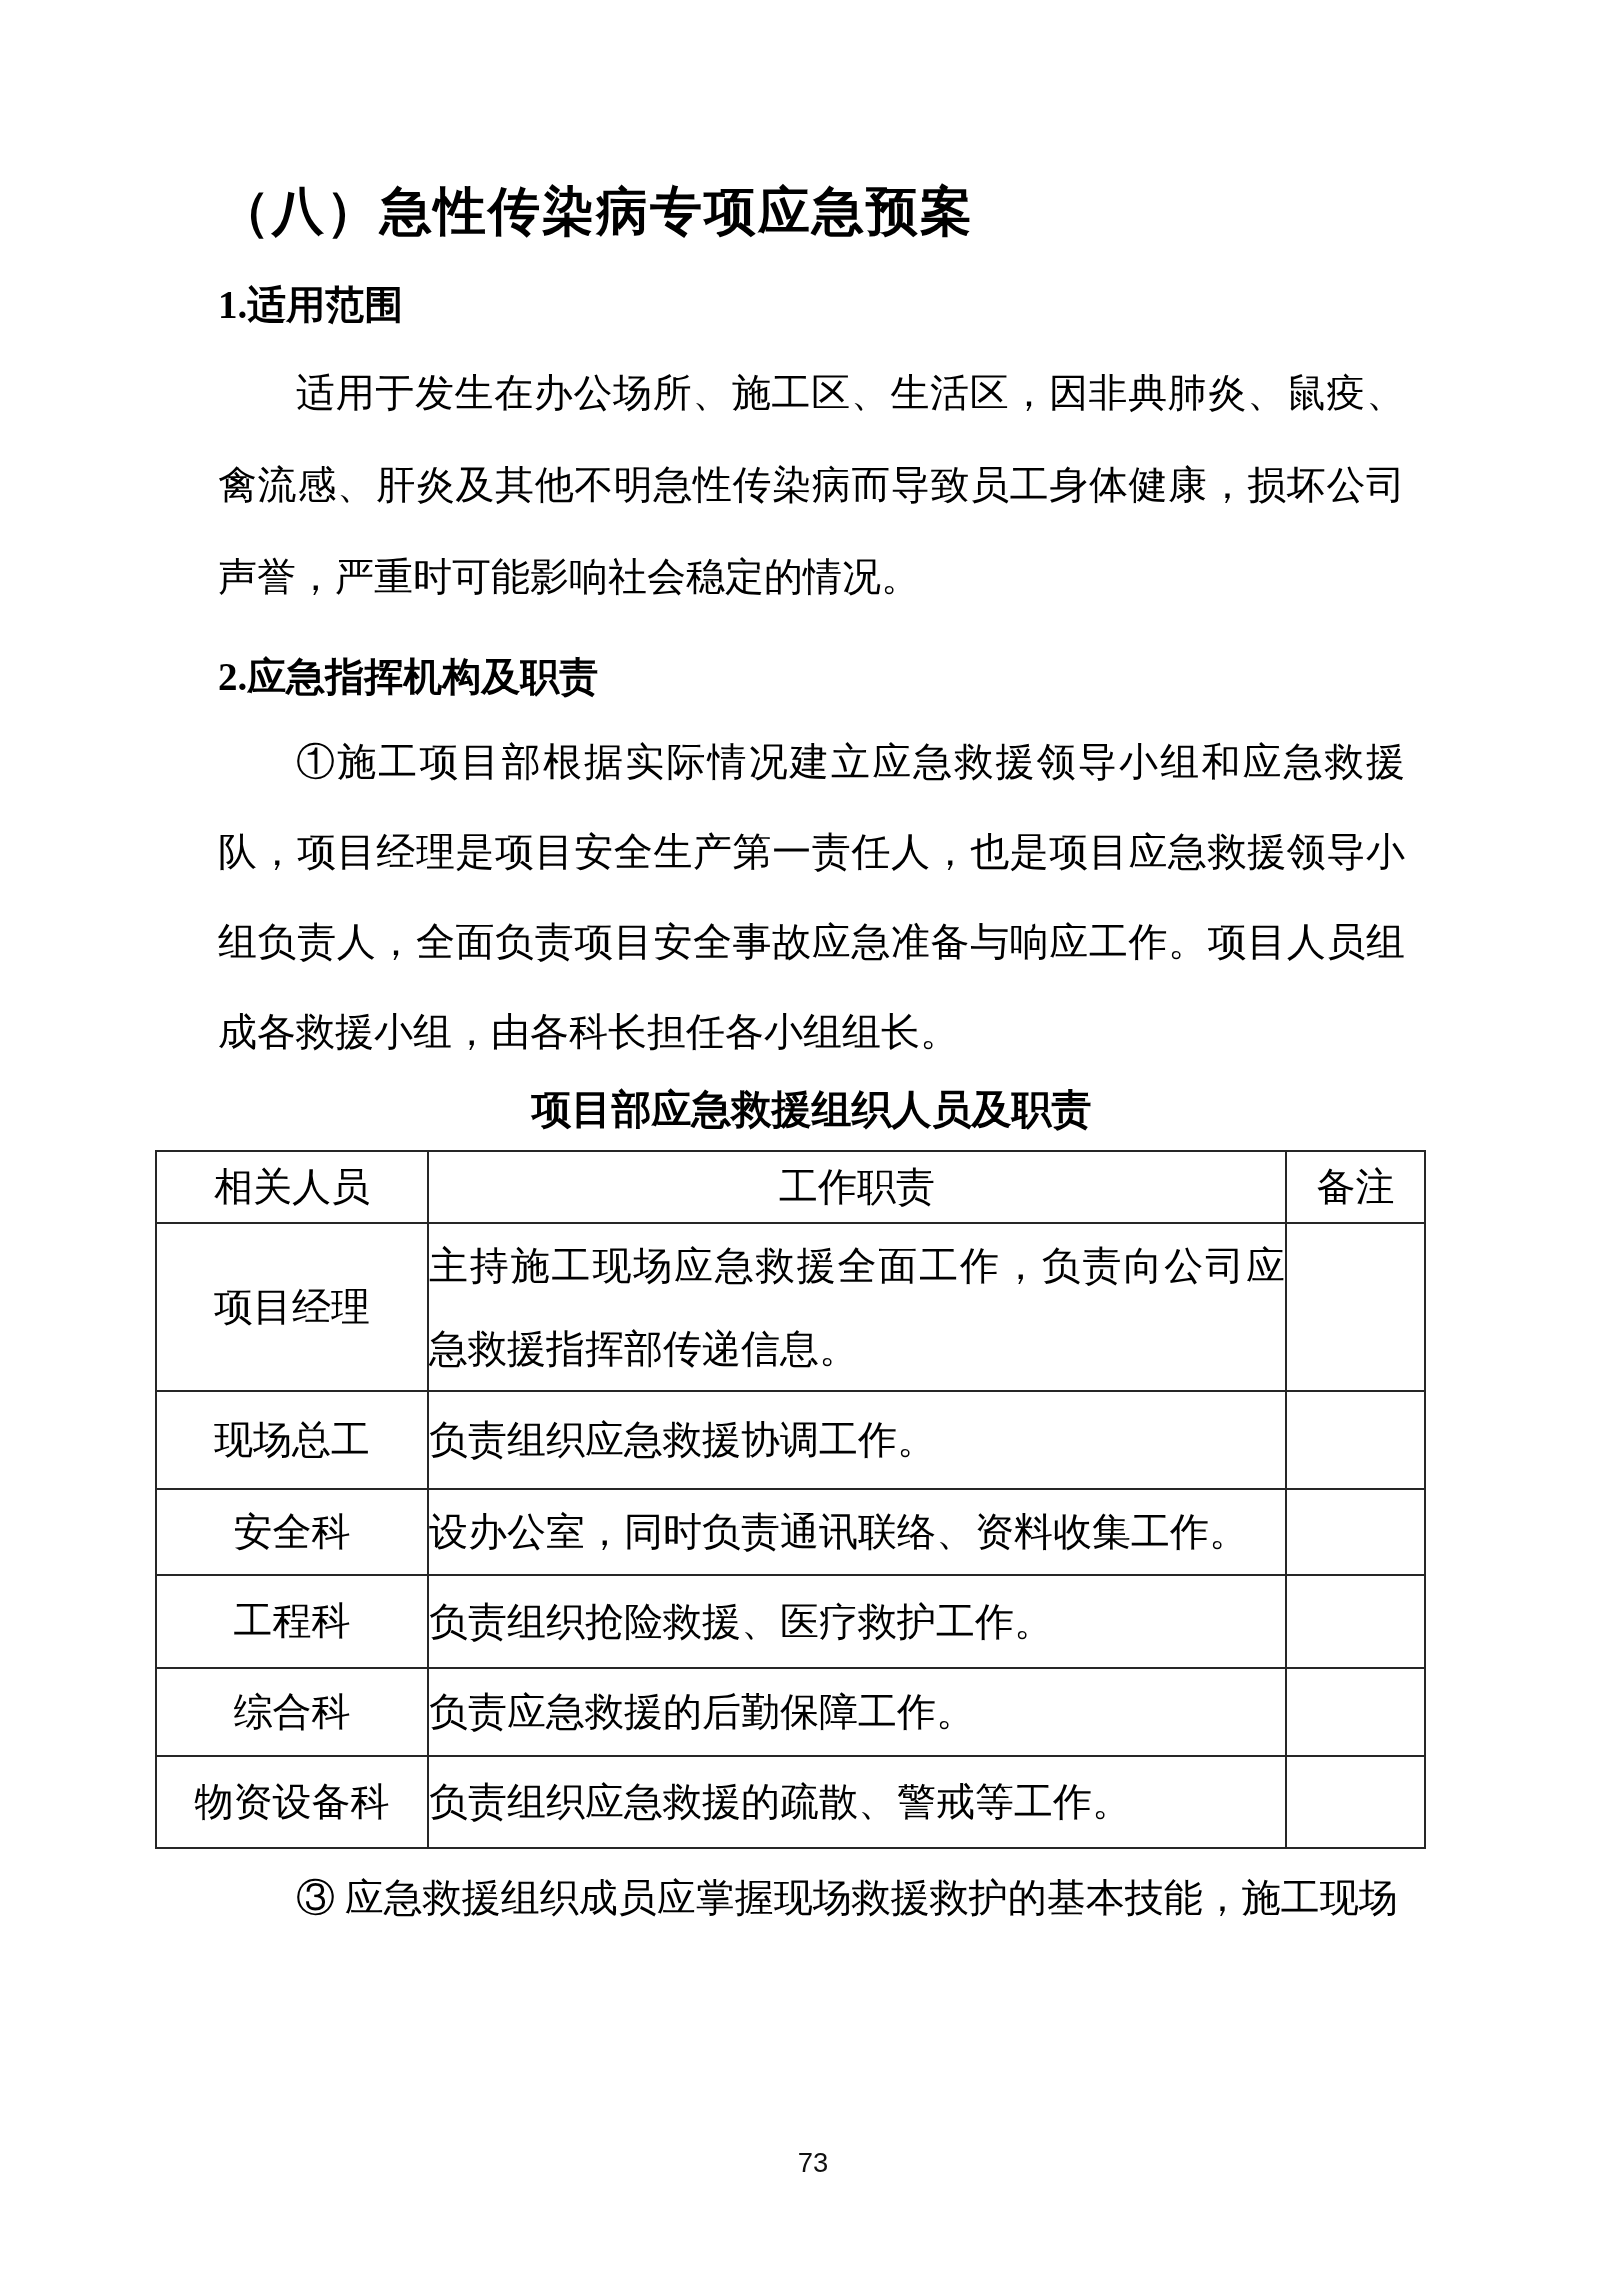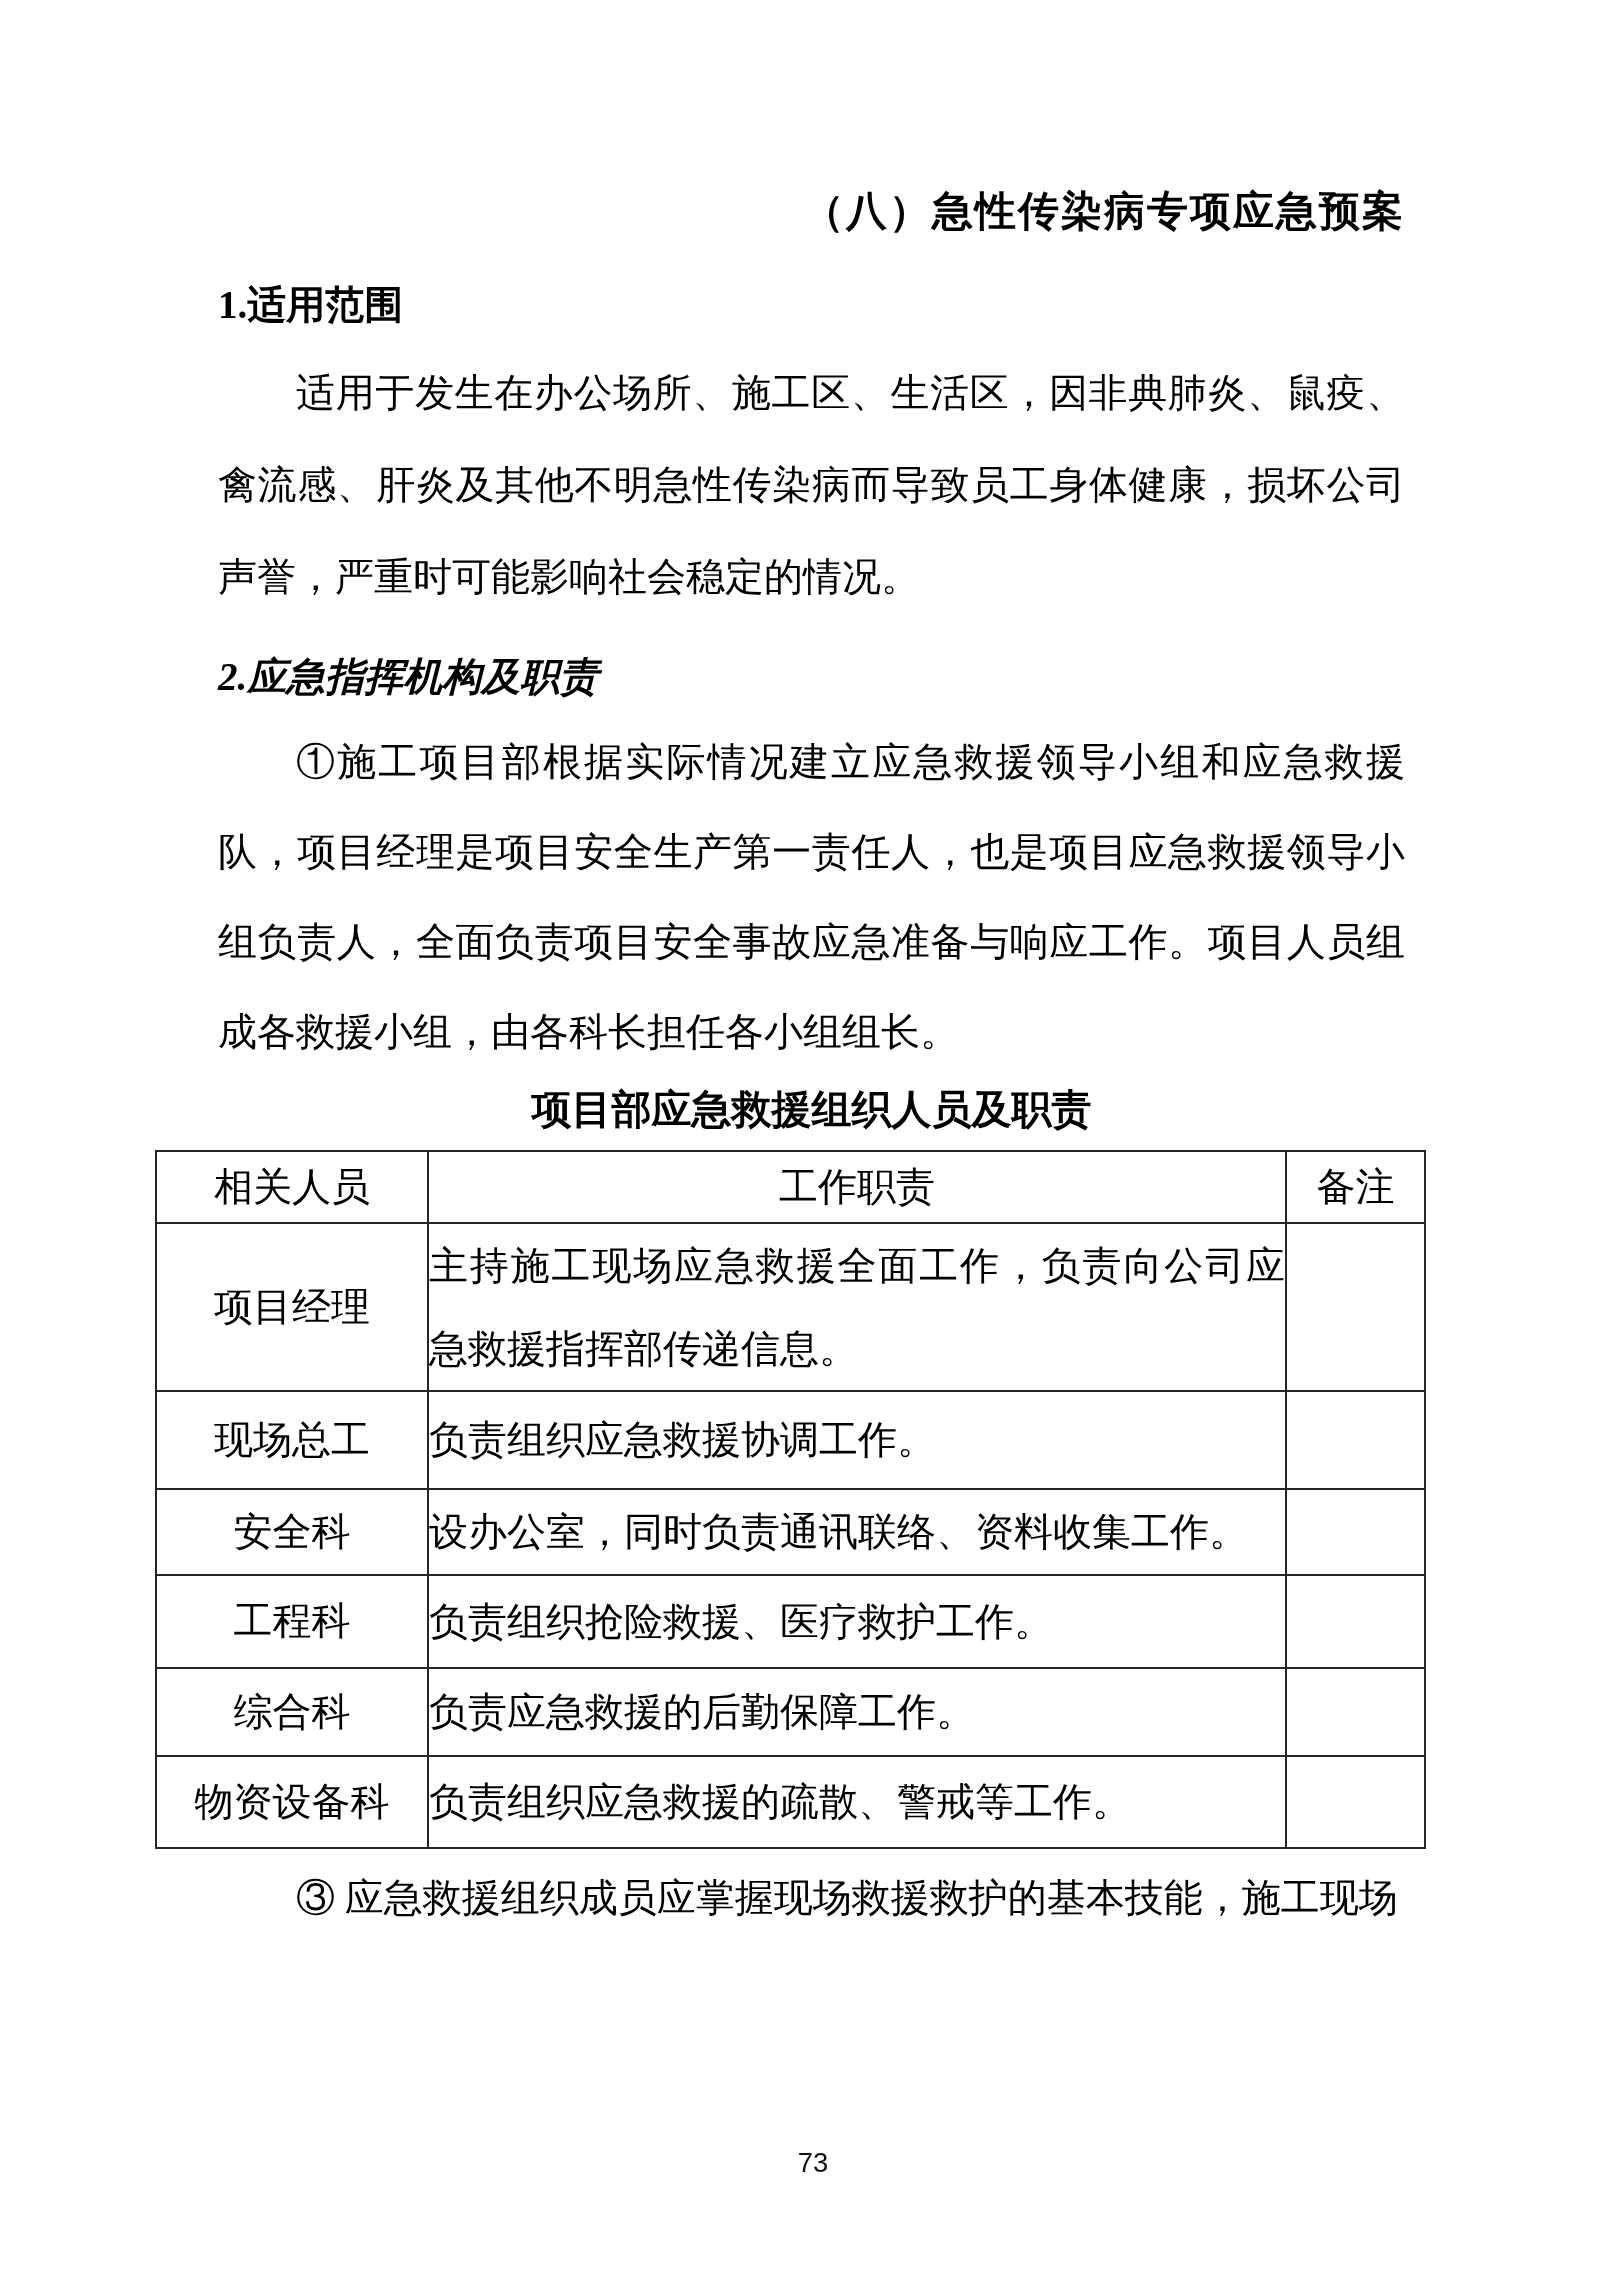--- a/index.html
+++ b/index.html
@@ -12,38 +12,37 @@
     width: 1620px;
     height: 2292px;
     background: #ffffff;
     color: #000000;
     font-family: "Liberation Serif", "DejaVu Serif", serif;
     box-sizing: border-box;
     padding: 180px 215px 0 218px;
     overflow: hidden;
   }
   .doc-title {
-    text-align: right;
-    font-weight: bold;
-    font-size: 41px;
+    text-align: left;
+    font-weight: bold;
+    font-size: 52px;
     line-height: 63px;
     letter-spacing: 2px;
   }
   .h1 {
     margin-top: 33px;
     font-weight: bold;
     font-size: 39px;
     line-height: 57px;
   }
   .h2 {
     margin-top: 25.5px;
     font-weight: bold;
     font-size: 39px;
     line-height: 57px;
-    font-style: italic;
   }
   .body-para {
     margin-top: 13.7px;
     font-size: 39px;
     line-height: 92px;
     text-align: justify;
     text-indent: 2em;
   }
   .sub-heading {
     margin-top: 35px;

